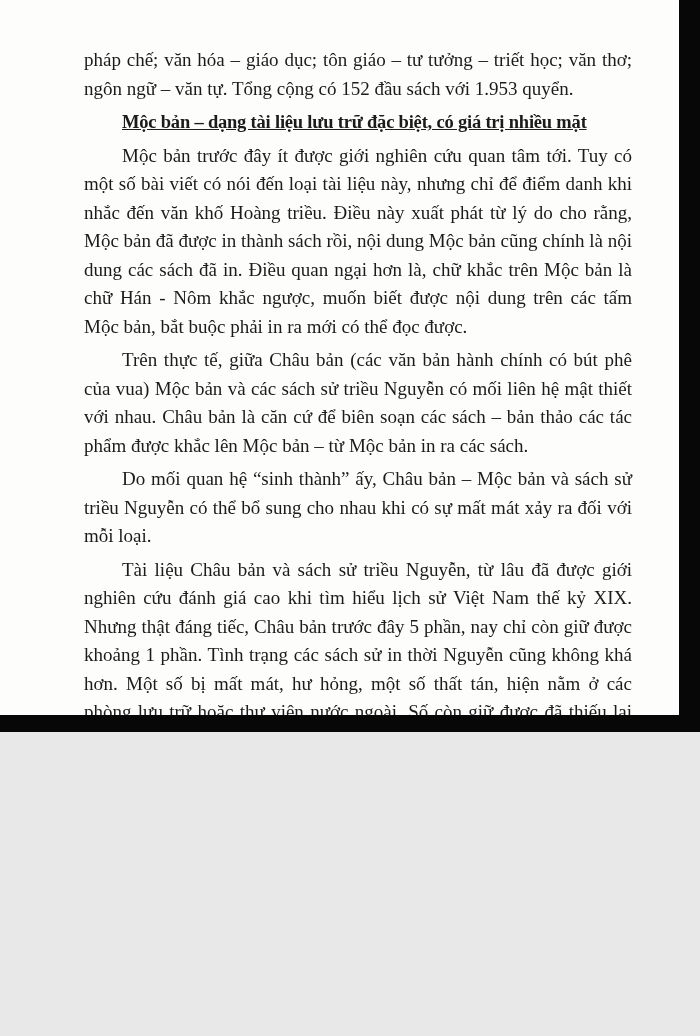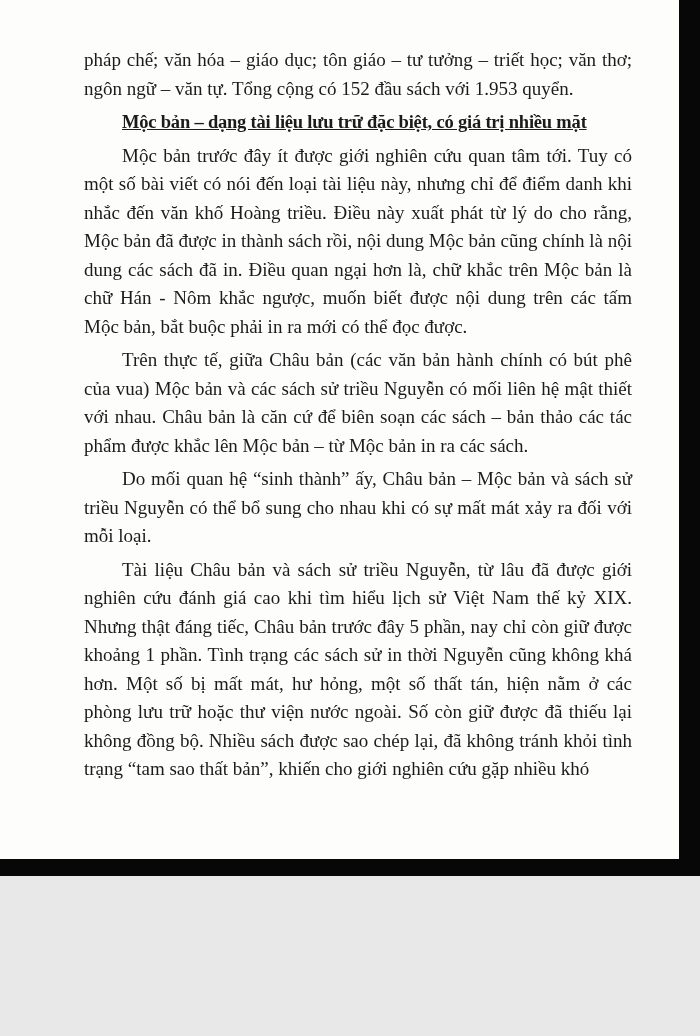--- a/index.html
+++ b/index.html
@@ -1,19 +1,19 @@
 <!DOCTYPE html>
 <html><head>
 <meta charset="utf-8">
 <style>
   html, body { margin: 0; padding: 0; background: #e8e8e8; }
   .page {
     position: relative;
     width: 700px;
-    height: 876px;
+    height: 732px;
     background: #fdfdfc;
     overflow: hidden;
     font-family: "Liberation Serif", "DejaVu Serif", serif;
     color: #1b1b1b;
   }
   .content {
     position: absolute;
     left: 84px;
     top: 46px;
     width: 548px;

